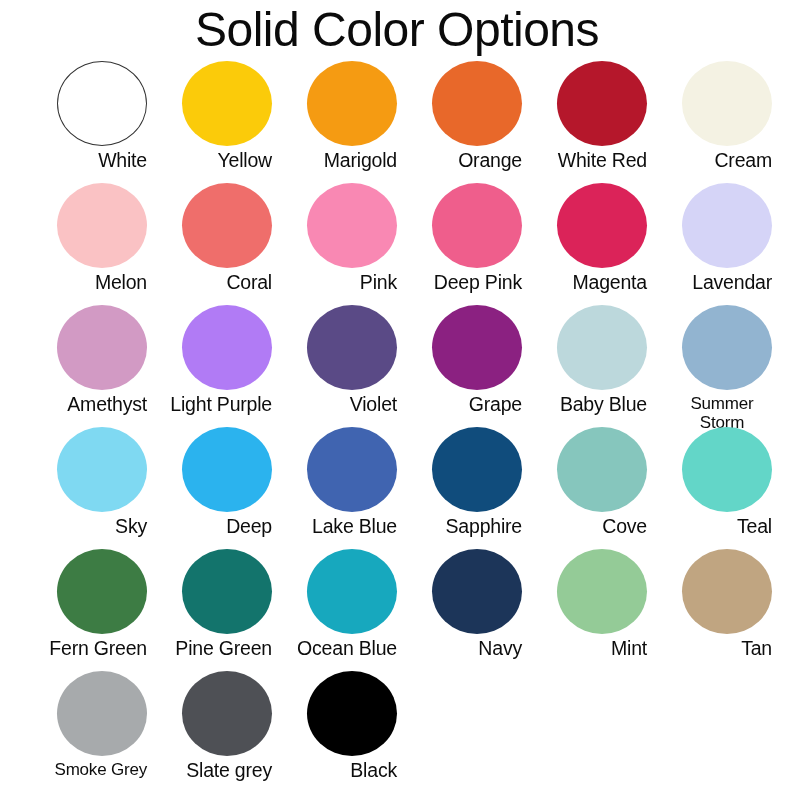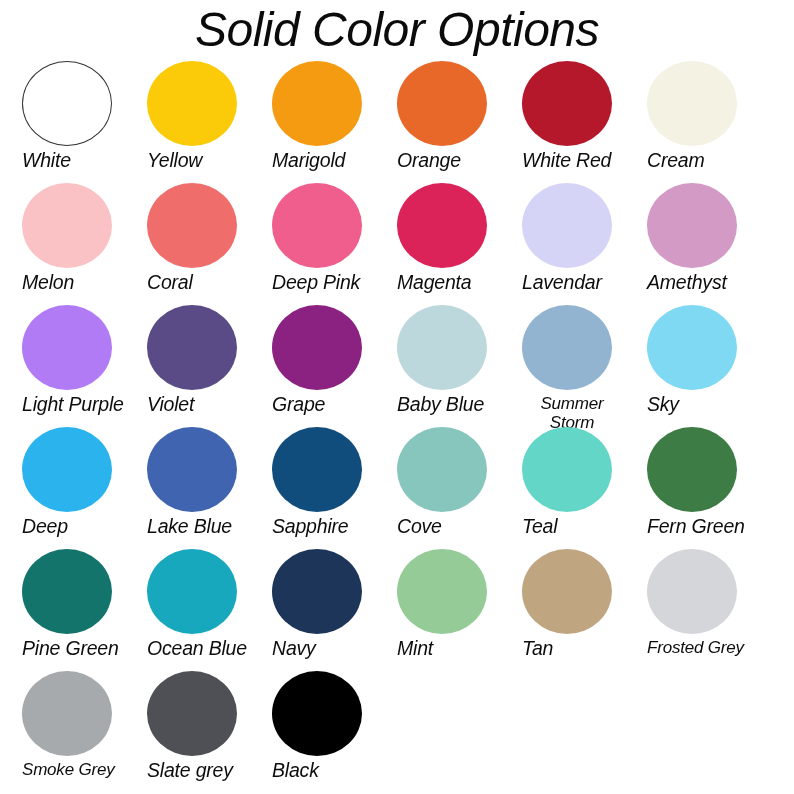--- a/index.html
+++ b/index.html
@@ -7,21 +7,20 @@
     margin: 0; padding: 0;
     width: 794px; height: 794px;
     background: #ffffff;
     font-family: "Liberation Sans", sans-serif;
     overflow: hidden;
   }
   #page {
     position: relative;
     width: 794px; height: 794px;
     background: #ffffff;
-    font-style: italic;
   }
   .title {
     text-align: center;
     font-family: "Liberation Sans", sans-serif;
     font-size: 48px;
     font-weight: 400;
     color: #0b0b0b;
     letter-spacing: -0.5px;
     line-height: 1;
     padding-top: 6px;
@@ -34,21 +33,21 @@
     display: grid;
     grid-template-columns: repeat(6, 1fr);
     grid-auto-rows: 122px;
     row-gap: 0px;
     column-gap: 0px;
   }
   .cell {
     position: relative;
     display: flex;
     flex-direction: column;
-    align-items: flex-start;
+    align-items: flex-end;
     justify-content: flex-start;
   }
   .swatch {
     width: 90px;
     height: 85px;
     border-radius: 50%;
     flex: 0 0 auto;
     margin-top: 3px;
   }
   .swatch.outlined {
@@ -107,20 +106,24 @@
       </div>
       <div class="cell">
         <div class="swatch" style="background: rgb(250, 194, 196);"></div>
         <div class="label">Melon</div>
       </div>
       <div class="cell">
         <div class="swatch" style="background: rgb(239, 110, 107);"></div>
         <div class="label">Coral</div>
       </div>
       <div class="cell">
+        <div class="swatch" style="background: rgb(249, 136, 179);"></div>
+        <div class="label">Pink</div>
+      </div>
+      <div class="cell">
         <div class="swatch" style="background: rgb(239, 94, 140);"></div>
         <div class="label">Deep Pink</div>
       </div>
       <div class="cell">
         <div class="swatch" style="background: rgb(219, 35, 89);"></div>
         <div class="label">Magenta</div>
       </div>
       <div class="cell">
         <div class="swatch" style="background: rgb(213, 212, 247);"></div>
         <div class="label">Lavendar</div>
@@ -191,24 +194,20 @@
       </div>
       <div class="cell">
         <div class="swatch" style="background: rgb(148, 203, 151);"></div>
         <div class="label">Mint</div>
       </div>
       <div class="cell">
         <div class="swatch" style="background: rgb(192, 165, 129);"></div>
         <div class="label">Tan</div>
       </div>
       <div class="cell">
-        <div class="swatch" style="background: rgb(212, 214, 218);"></div>
-        <div class="label wrapped">Frosted Grey</div>
-      </div>
-      <div class="cell">
         <div class="swatch" style="background: rgb(167, 170, 172);"></div>
         <div class="label wrapped">Smoke Grey</div>
       </div>
       <div class="cell">
         <div class="swatch" style="background: rgb(78, 80, 85);"></div>
         <div class="label">Slate grey</div>
       </div>
       <div class="cell">
         <div class="swatch" style="background: rgb(0, 0, 0);"></div>
         <div class="label">Black</div>

